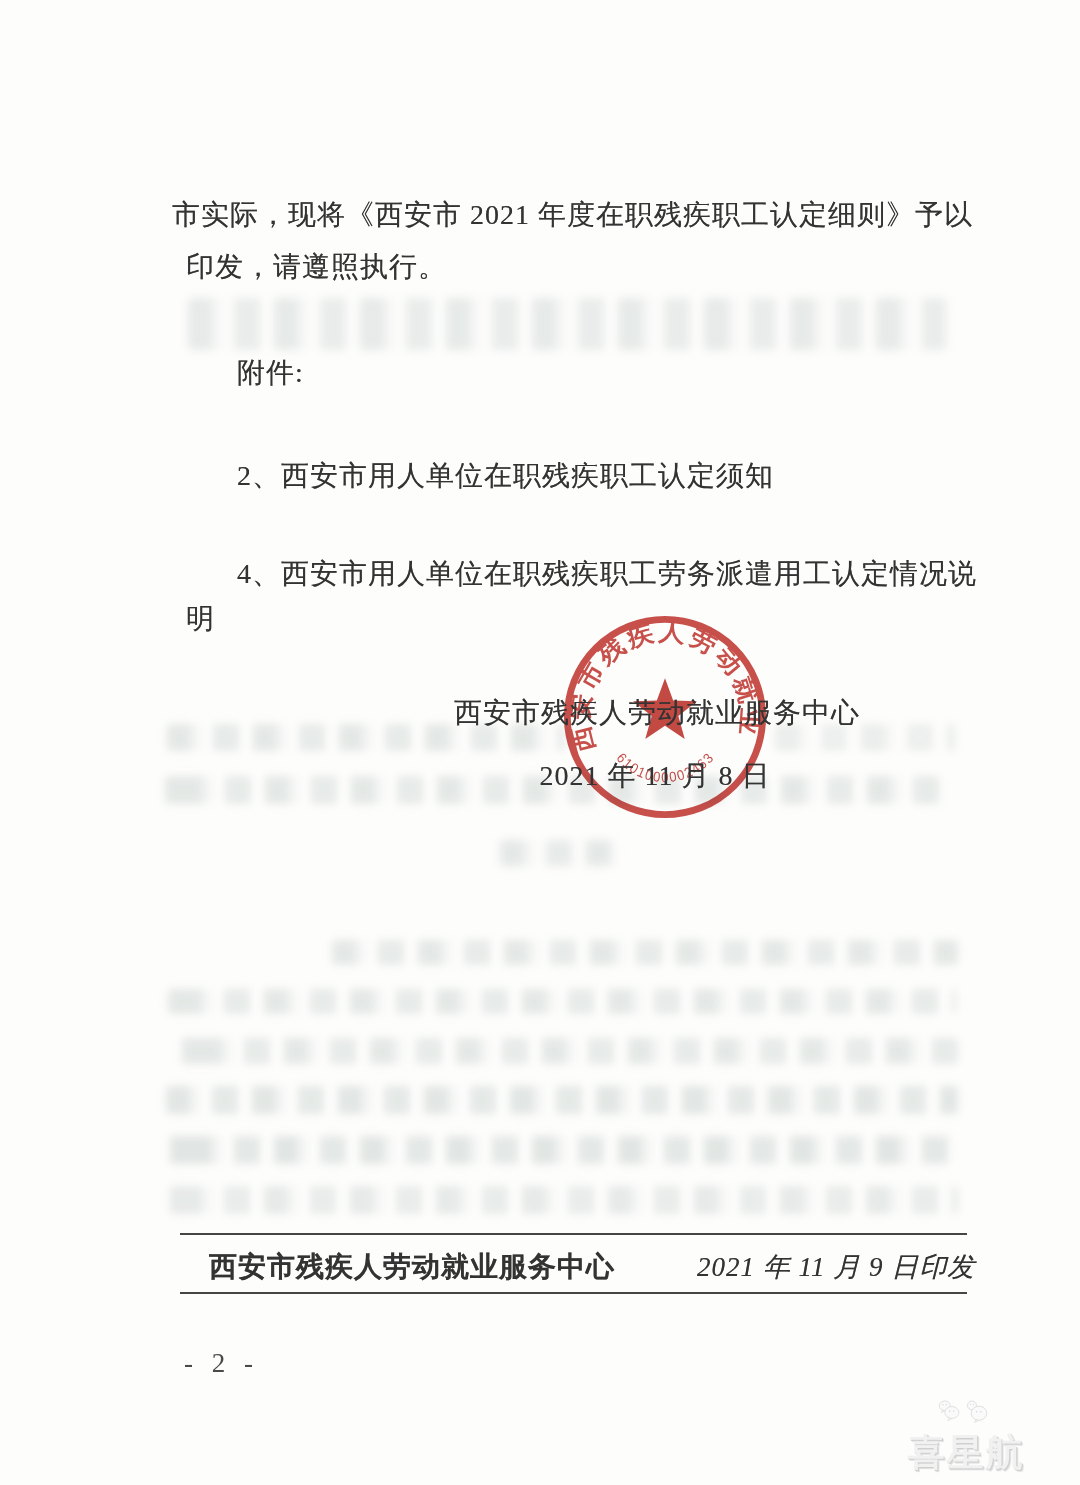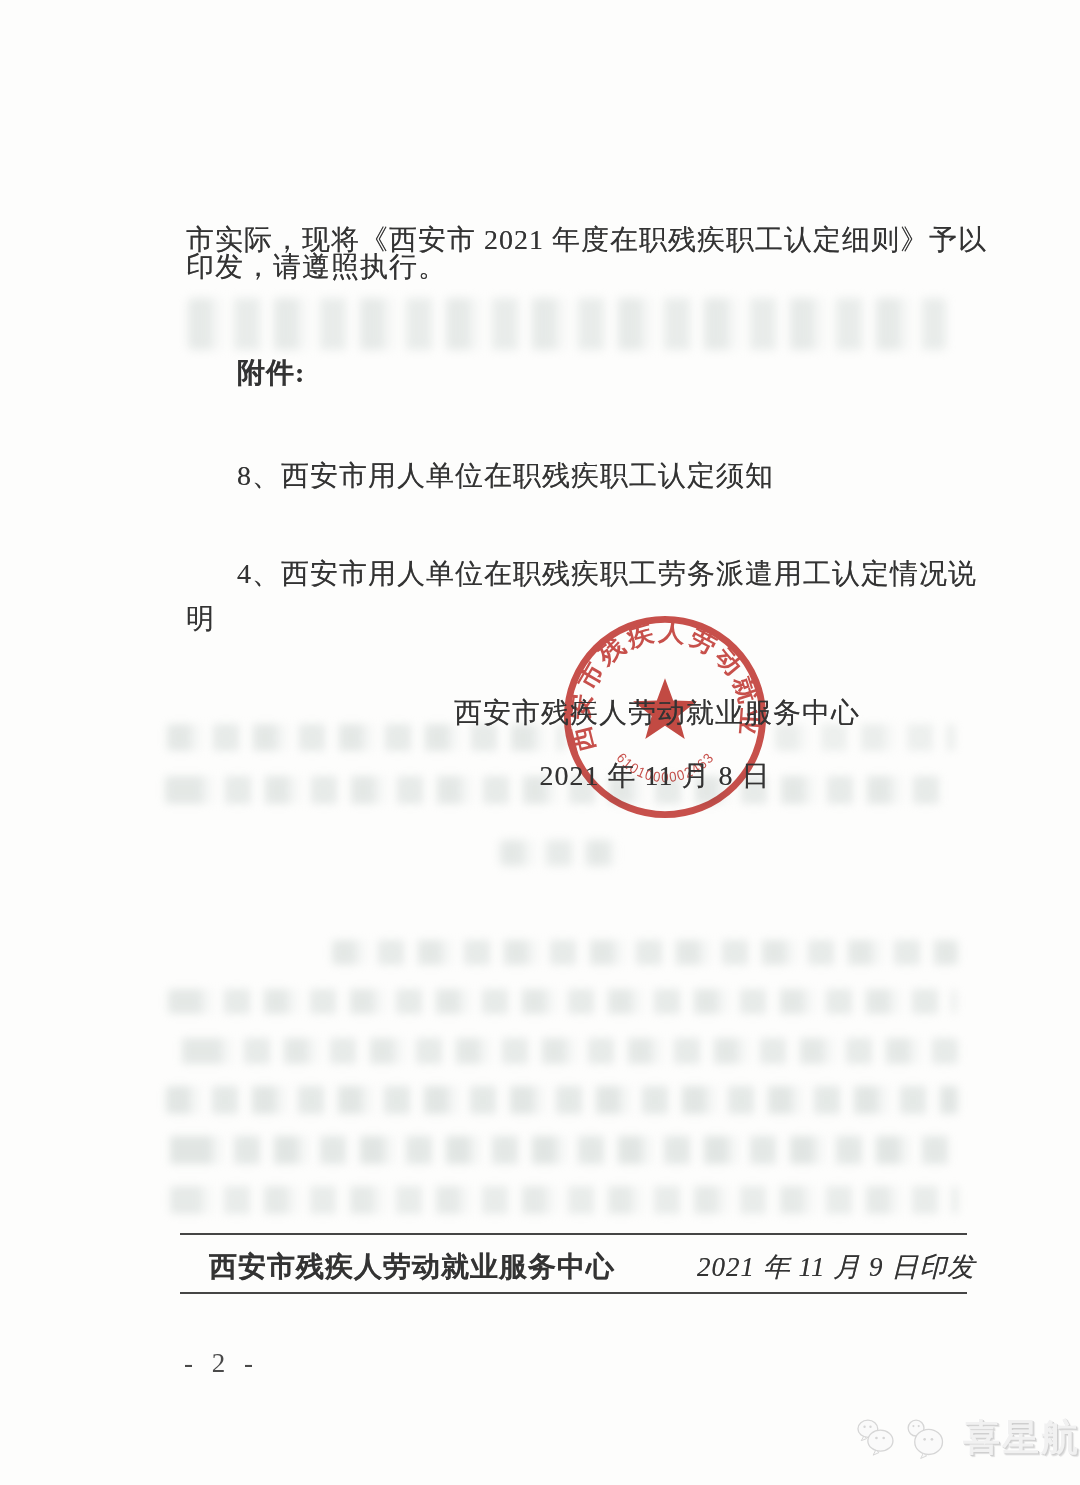--- a/index.html
+++ b/index.html
@@ -10,23 +10,23 @@
     font-family:"Liberation Serif","DejaVu Serif",serif;
     color:#2f2f2f;
   }
   .line {
     position:absolute; white-space:nowrap;
     font-size:28px; letter-spacing:1px;
     color:#333333;
     text-shadow:0 0 0.6px rgba(51,51,51,.6);
   }
   
-  .p1l1 { left:186px; top:196px;margin-top:25px; }
+  .p1l1 { left:172px; top:196px; }
   .p1l2 { left:186px; top:248px; }
-  .attlab { left:237px; top:354px;font-weight:bold; }
+  .attlab { left:237px; top:354px; }
   .att1 { left:237px; top:406px; }
   .att2 { left:237px; top:457px; }
   .att3 { left:237px; top:506px; }
   .att4 { left:237px; top:555px; }
   .att4w { left:186px; top:600px; }
   .sig  { left:657px; top:694px; transform:translateX(-50%); z-index:3; }
   .date { left:655px; top:757px; transform:translateX(-50%); z-index:3; }
 
   
   .seal {
@@ -70,21 +70,21 @@
     font-style:italic;
   }
   .pagenum {
     position:absolute; left:184px; top:1348px; white-space:nowrap;
     font-size:27px; letter-spacing:6px; color:#4a4a4a;
   }
 
   
   .watermark {
     position:absolute; left:852px; top:1398px; width:228px; height:80px;
-    display:flex; align-items:center; gap:4px;
+    display:flex; align-items:center; gap:4px;flex-direction:column;
   }
   .wm-text {
     font-size:37px; font-weight:700; letter-spacing:2px; color:#f1f1f1;
     font-family:"Liberation Sans","DejaVu Sans",sans-serif;
     text-shadow:1px 1px 0 #cfcfcf, 2px 2px 1px #dedede, -0.5px -0.5px 0 #ffffff;
     white-space:nowrap;
   }
 </style>
 </head>
 <body>
@@ -100,21 +100,21 @@
   <div class="bleed br2"></div>
   <div class="bleed br3"></div>
   <div class="bleed br4"></div>
   <div class="bleed br5"></div>
   <div class="bleed br6"></div>
 
   <div class="line p1l1">市实际，现将《西安市 2021 年度在职残疾职工认定细则》予以</div>
   <div class="line p1l2">印发，请遵照执行。</div>
 
   <div class="line attlab">附件:</div>
-  <div class="line att2">8、西安市用人单位在职残疾职工认定须知</div>
+  <div class="line att2">2、西安市用人单位在职残疾职工认定须知</div>
   <div class="line att4">4、西安市用人单位在职残疾职工劳务派遣用工认定情况说</div>
   <div class="line att4w">明</div>
 
   <div class="line sig">西安市残疾人劳动就业服务中心</div>
   <div class="line date">2021 年 11 月 8 日</div>
 
   <div class="seal">
     <svg width="210" height="210" viewBox="0 0 200 200">
       <defs>
         <path id="ringPath" d="M 33.8,130.8 A 73,73 0 1 1 166.2,130.8" fill="none"></path>

